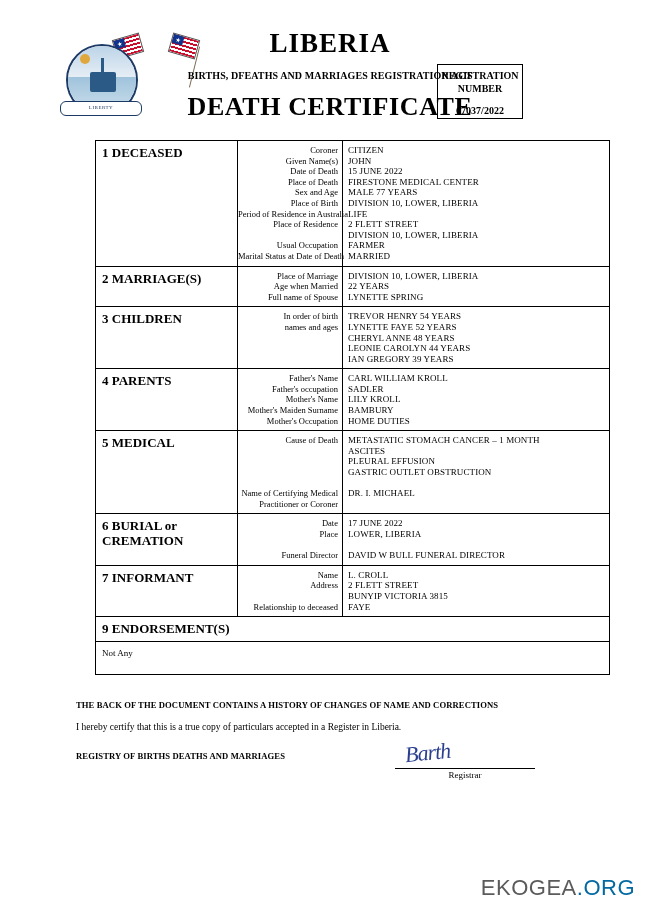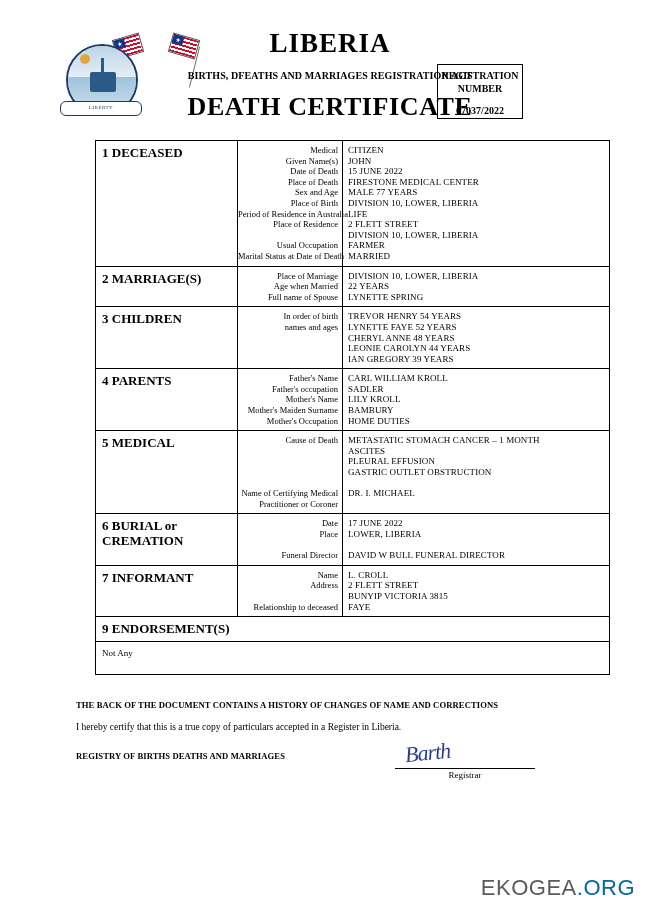--- a/index.html
+++ b/index.html
@@ -295,21 +295,21 @@
       <div>NUMBER</div>
       <div class="reg-num">67037/2022</div>
     </div>
   </div>
 
   <table class="doc-table">
     <tbody id="section-rows">
         <tr>
           <td class="c-sec">1 DECEASED</td>
           <td class="c-lab">
-            <div>Medical</div>
+            <div>Coroner</div>
             <div>Given Name(s)</div>
             <div>Date of Death</div>
             <div>Place of Death</div>
             <div>Sex and Age</div>
             <div>Place of Birth</div>
             <div>Period of Residence in Australia</div>
             <div>Place of Residence</div>
             <div>&nbsp;</div>
             <div>Usual Occupation</div>
             <div>Marital Status at Date of Death</div>

